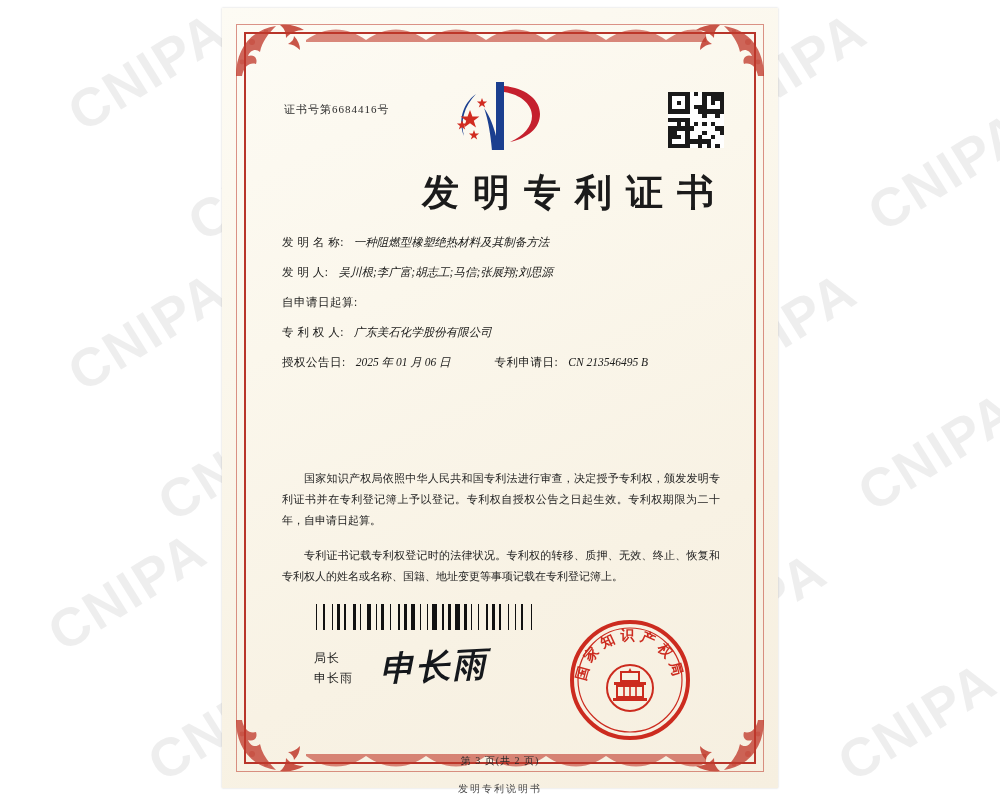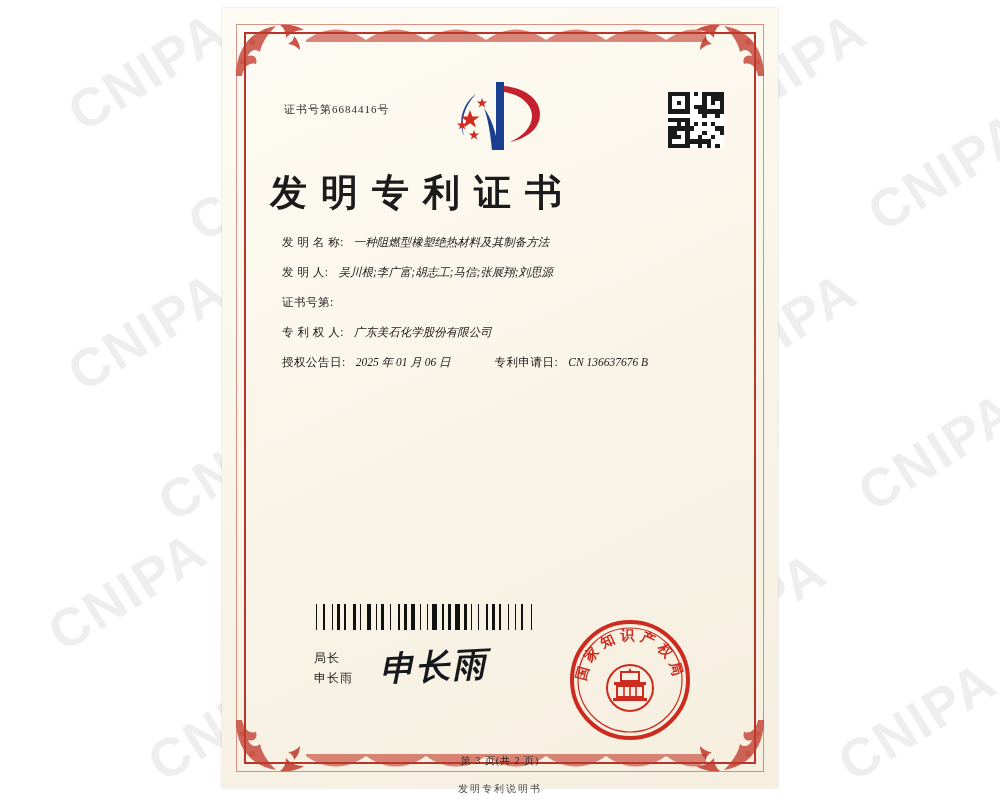--- a/index.html
+++ b/index.html
@@ -135,21 +135,21 @@
     grid-template-rows: repeat(13, 1fr);
   }
   #qr .qrgrid i { display: block; }
   #qr .qrgrid i.on { background: #1a1a1a; }
 
   #title {
     position: absolute;
     left: 0;
     right: 16px;
     top: 120px;
-    text-align: left;
+    text-align: right;
     font-size: 37px;
     font-weight: bold;
     letter-spacing: 14px;
     color: #1b1b1b;
     text-indent: 14px;
     font-family: Liberation Mono, monospace;
   }
 
   #fields {
     position: absolute;
@@ -549,39 +549,43 @@
           <span class="field-value">一种阻燃型橡塑绝热材料及其制备方法</span>
         </div>
 
         <div class="field-row">
           <span class="field-label">发  明  人:</span>
           <span class="field-value">吴川根;李广富;胡志工;马信;张展翔;刘思源</span>
         </div>
 
 
         <div class="field-row">
-          <span class="field-label">证书号第:</span>
+          <span class="field-label">自申请日起算:</span>
         </div>
 
         <div class="field-row">
           <span class="field-label">专 利 权 人:</span>
           <span class="field-value">广东美石化学股份有限公司</span>
         </div>
 
 
         <div class="field-row dual">
           <span class="field-label">授权公告日:</span>
           <span class="field-value">2025 年 01 月 06 日</span>
           <span class="gap"></span>
           <span class="field-label">专利申请日:</span>
-          <span class="field-value">CN 136637676 B</span>
+          <span class="field-value">CN 213546495 B</span>
         </div>
 
       </div>
 
+      <div id="paras">
+        <p>国家知识产权局依照中华人民共和国专利法进行审查，决定授予专利权，颁发发明专利证书并在专利登记簿上予以登记。专利权自授权公告之日起生效。专利权期限为二十年，自申请日起算。</p>
+        <p>专利证书记载专利权登记时的法律状况。专利权的转移、质押、无效、终止、恢复和专利权人的姓名或名称、国籍、地址变更等事项记载在专利登记簿上。</p>
+      </div>
 
       <div id="barcode">
           <i style="width: 1.6px; margin-right: 1.4px;"></i>
           <i style="width: 3.2px; margin-right: 1.4px; background: transparent;"></i>
           <i style="width: 1.6px; margin-right: 1.4px;"></i>
           <i style="width: 4.8px; margin-right: 1.4px; background: transparent;"></i>
           <i style="width: 1.6px; margin-right: 1.4px;"></i>
           <i style="width: 1.6px; margin-right: 1.4px; background: transparent;"></i>
           <i style="width: 3.2px; margin-right: 1.4px;"></i>
           <i style="width: 1.6px; margin-right: 1.4px; background: transparent;"></i>

